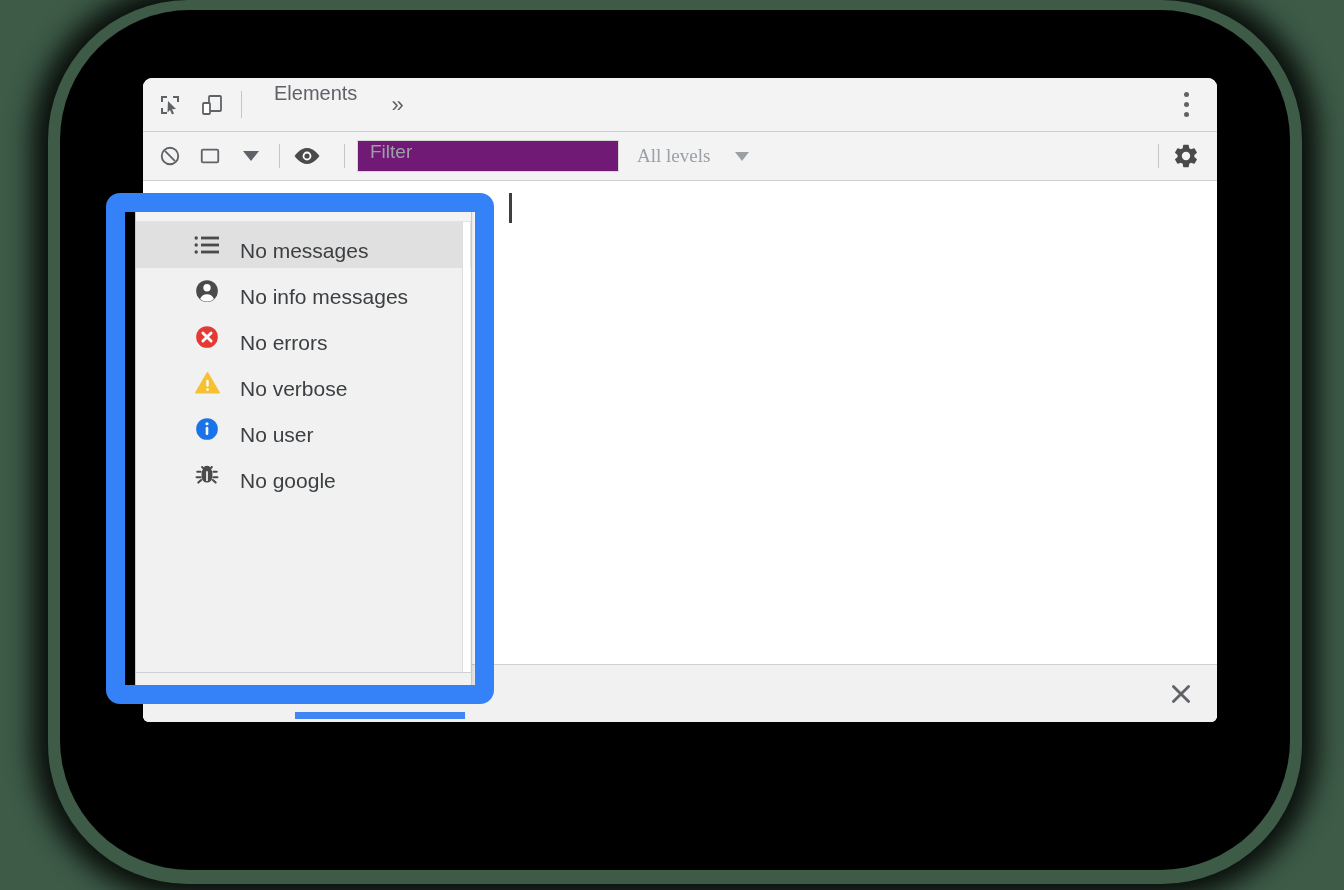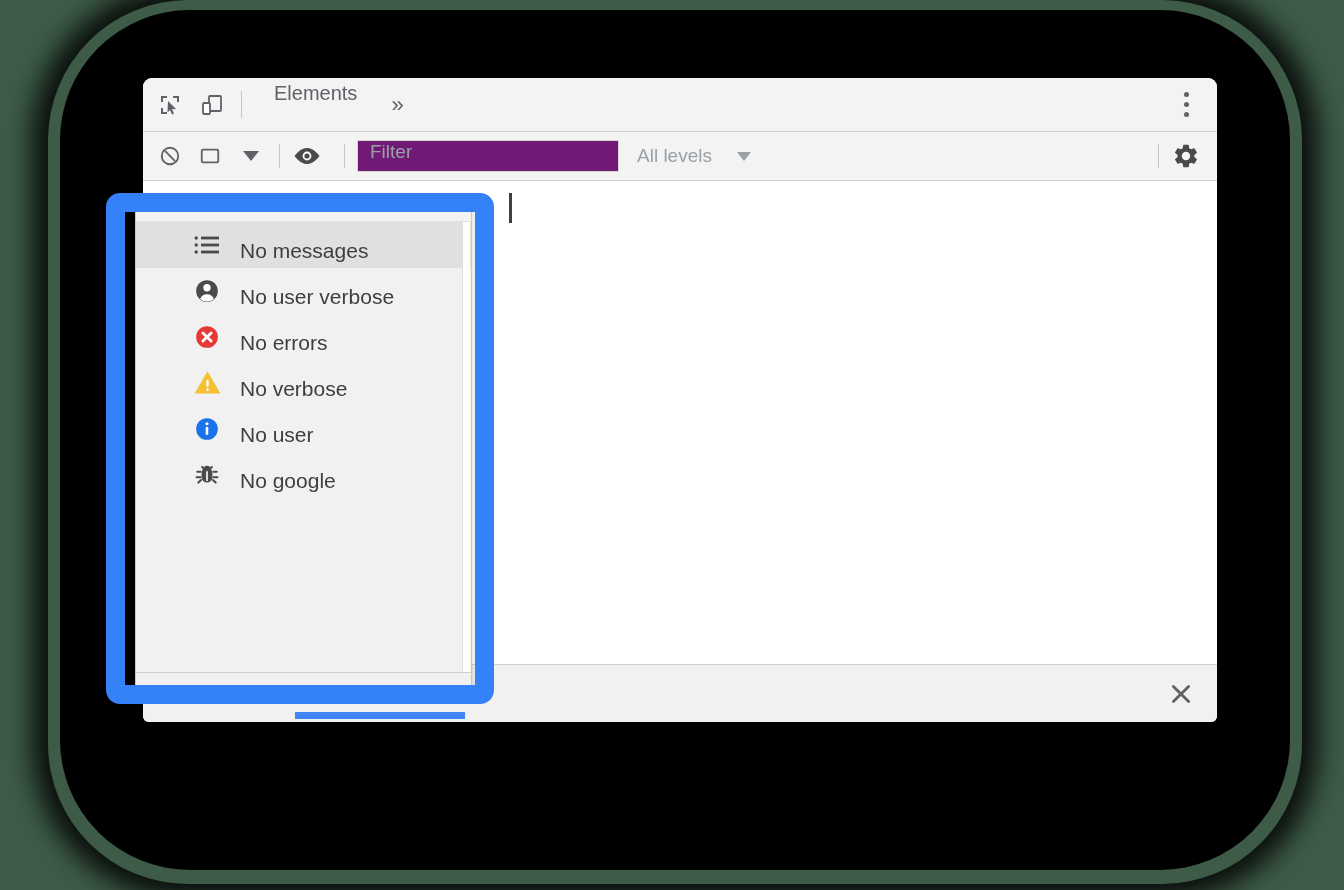--- a/index.html
+++ b/index.html
@@ -206,20 +206,21 @@
     color: #9aa0a6;
     box-sizing: border-box;
   }
   #levels-select {
     display: flex;
     align-items: center;
     gap: 25px;
     margin-left: 18px;
     font-size: 19px;
     color: #9aa0a6;
+    font-family: Liberation Serif, serif;
   }
   .caret-sm {
     width: 0; height: 0;
     border-left: 7px solid transparent;
     border-right: 7px solid transparent;
     border-top: 9px solid #9aa0a6;
   }
   .ct-right {
     margin-left: auto;
     display: flex;
@@ -460,21 +461,21 @@
   </div>
 
   <div class="menu-item">
     <span class="menu-icon">
       <svg width="26" height="26" viewBox="0 0 24 24">
         <circle cx="12" cy="12" r="10" fill="#4a4a4a"></circle>
         <circle cx="12" cy="9" r="3.4" fill="#ffffff"></circle>
         <path d="M5.6 19.4a6.8 6.8 0 0 1 12.8 0 10 10 0 0 1-12.8 0z" fill="#ffffff"></path>
       </svg>
     </span>
-    <span class="menu-label">No user verbose</span>
+    <span class="menu-label">No info messages</span>
   </div>
 
   <div class="menu-item">
     <span class="menu-icon">
       <svg width="26" height="26" viewBox="0 0 24 24">
         <circle cx="12" cy="12" r="10" fill="#e53935"></circle>
         <path d="M8.2 8.2 L15.8 15.8 M15.8 8.2 L8.2 15.8" stroke="#ffffff" stroke-width="2.6" stroke-linecap="round"></path>
       </svg>
     </span>
     <span class="menu-label">No errors</span>

